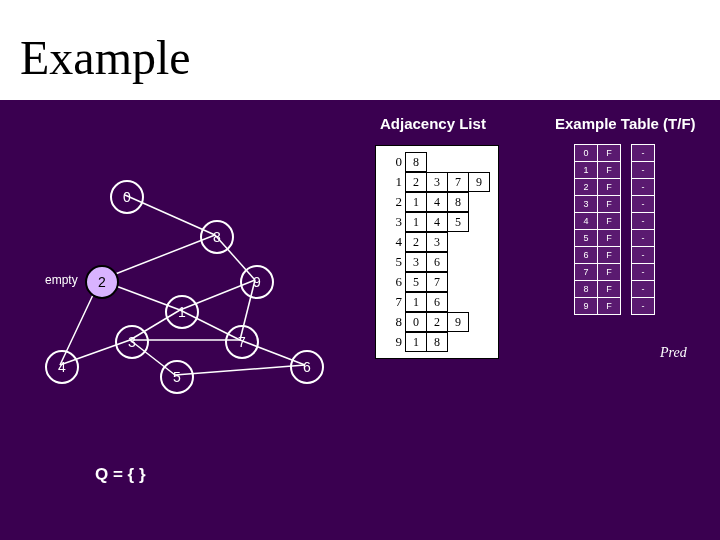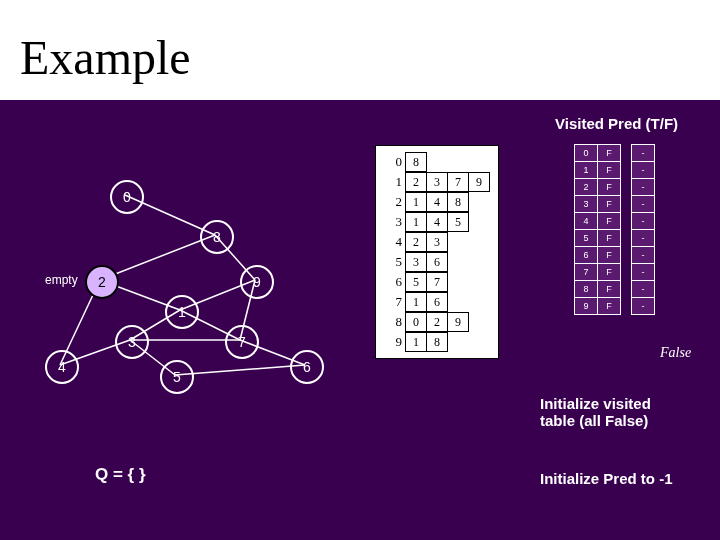--- a/index.html
+++ b/index.html
@@ -27,21 +27,22 @@
   .pred{position:absolute;font:italic 14px 'Times New Roman';color:#fff}
 </style>
 </head>
 <body>
 
 <div class="slide">
   <div class="titlebg"></div>
   <div class="header">Graph / Slide 38</div>
   <div class="title">Example</div>
 
-  <div class="lbl" style="left:555px;top:115px">Visited Pred (T/F)</div>
+  <div class="lbl" style="left:380px;top:115px">Adjacency List</div>
+  <div class="lbl" style="left:555px;top:115px">Example Table (T/F)</div>
   <div class="srclbl" style="left:45px;top:273px">empty</div>
 
   <svg class="edges" width="720" height="540">
       <line x1="125" y1="195" x2="215" y2="235" stroke="#fff" stroke-width="1.5"></line>
       <line x1="215" y1="235" x2="100" y2="280" stroke="#fff" stroke-width="1.5"></line>
       <line x1="215" y1="235" x2="255" y2="280" stroke="#fff" stroke-width="1.5"></line>
       <line x1="100" y1="280" x2="60" y2="365" stroke="#fff" stroke-width="1.5"></line>
       <line x1="100" y1="280" x2="180" y2="310" stroke="#fff" stroke-width="1.5"></line>
       <line x1="180" y1="310" x2="130" y2="340" stroke="#fff" stroke-width="1.5"></line>
       <line x1="180" y1="310" x2="255" y2="280" stroke="#fff" stroke-width="1.5"></line>
@@ -168,23 +169,20 @@
         <div class="c i">8</div>
         <div class="c v">F</div>
         <div class="c p">-</div>
       </div>
       <div class="r">
         <div class="c i">9</div>
         <div class="c v">F</div>
         <div class="c p">-</div>
       </div>
     </div>
-  <div class="pred" style="left:660px;top:345px">False</div>
+  <div class="pred" style="left:660px;top:345px">Pred</div>
 
-  <div class="note" style="left:540px;top:395px;white-space:pre">Initialize visited
-table (all False)</div>
-  <div class="note" style="left:540px;top:470px">Initialize Pred to -1</div>
 
   <div class="qline" style="left:95px;top:465px">
     <span>Q =</span>
     <span>{    }</span>
   </div>
 </div>
 
 </body></html>

